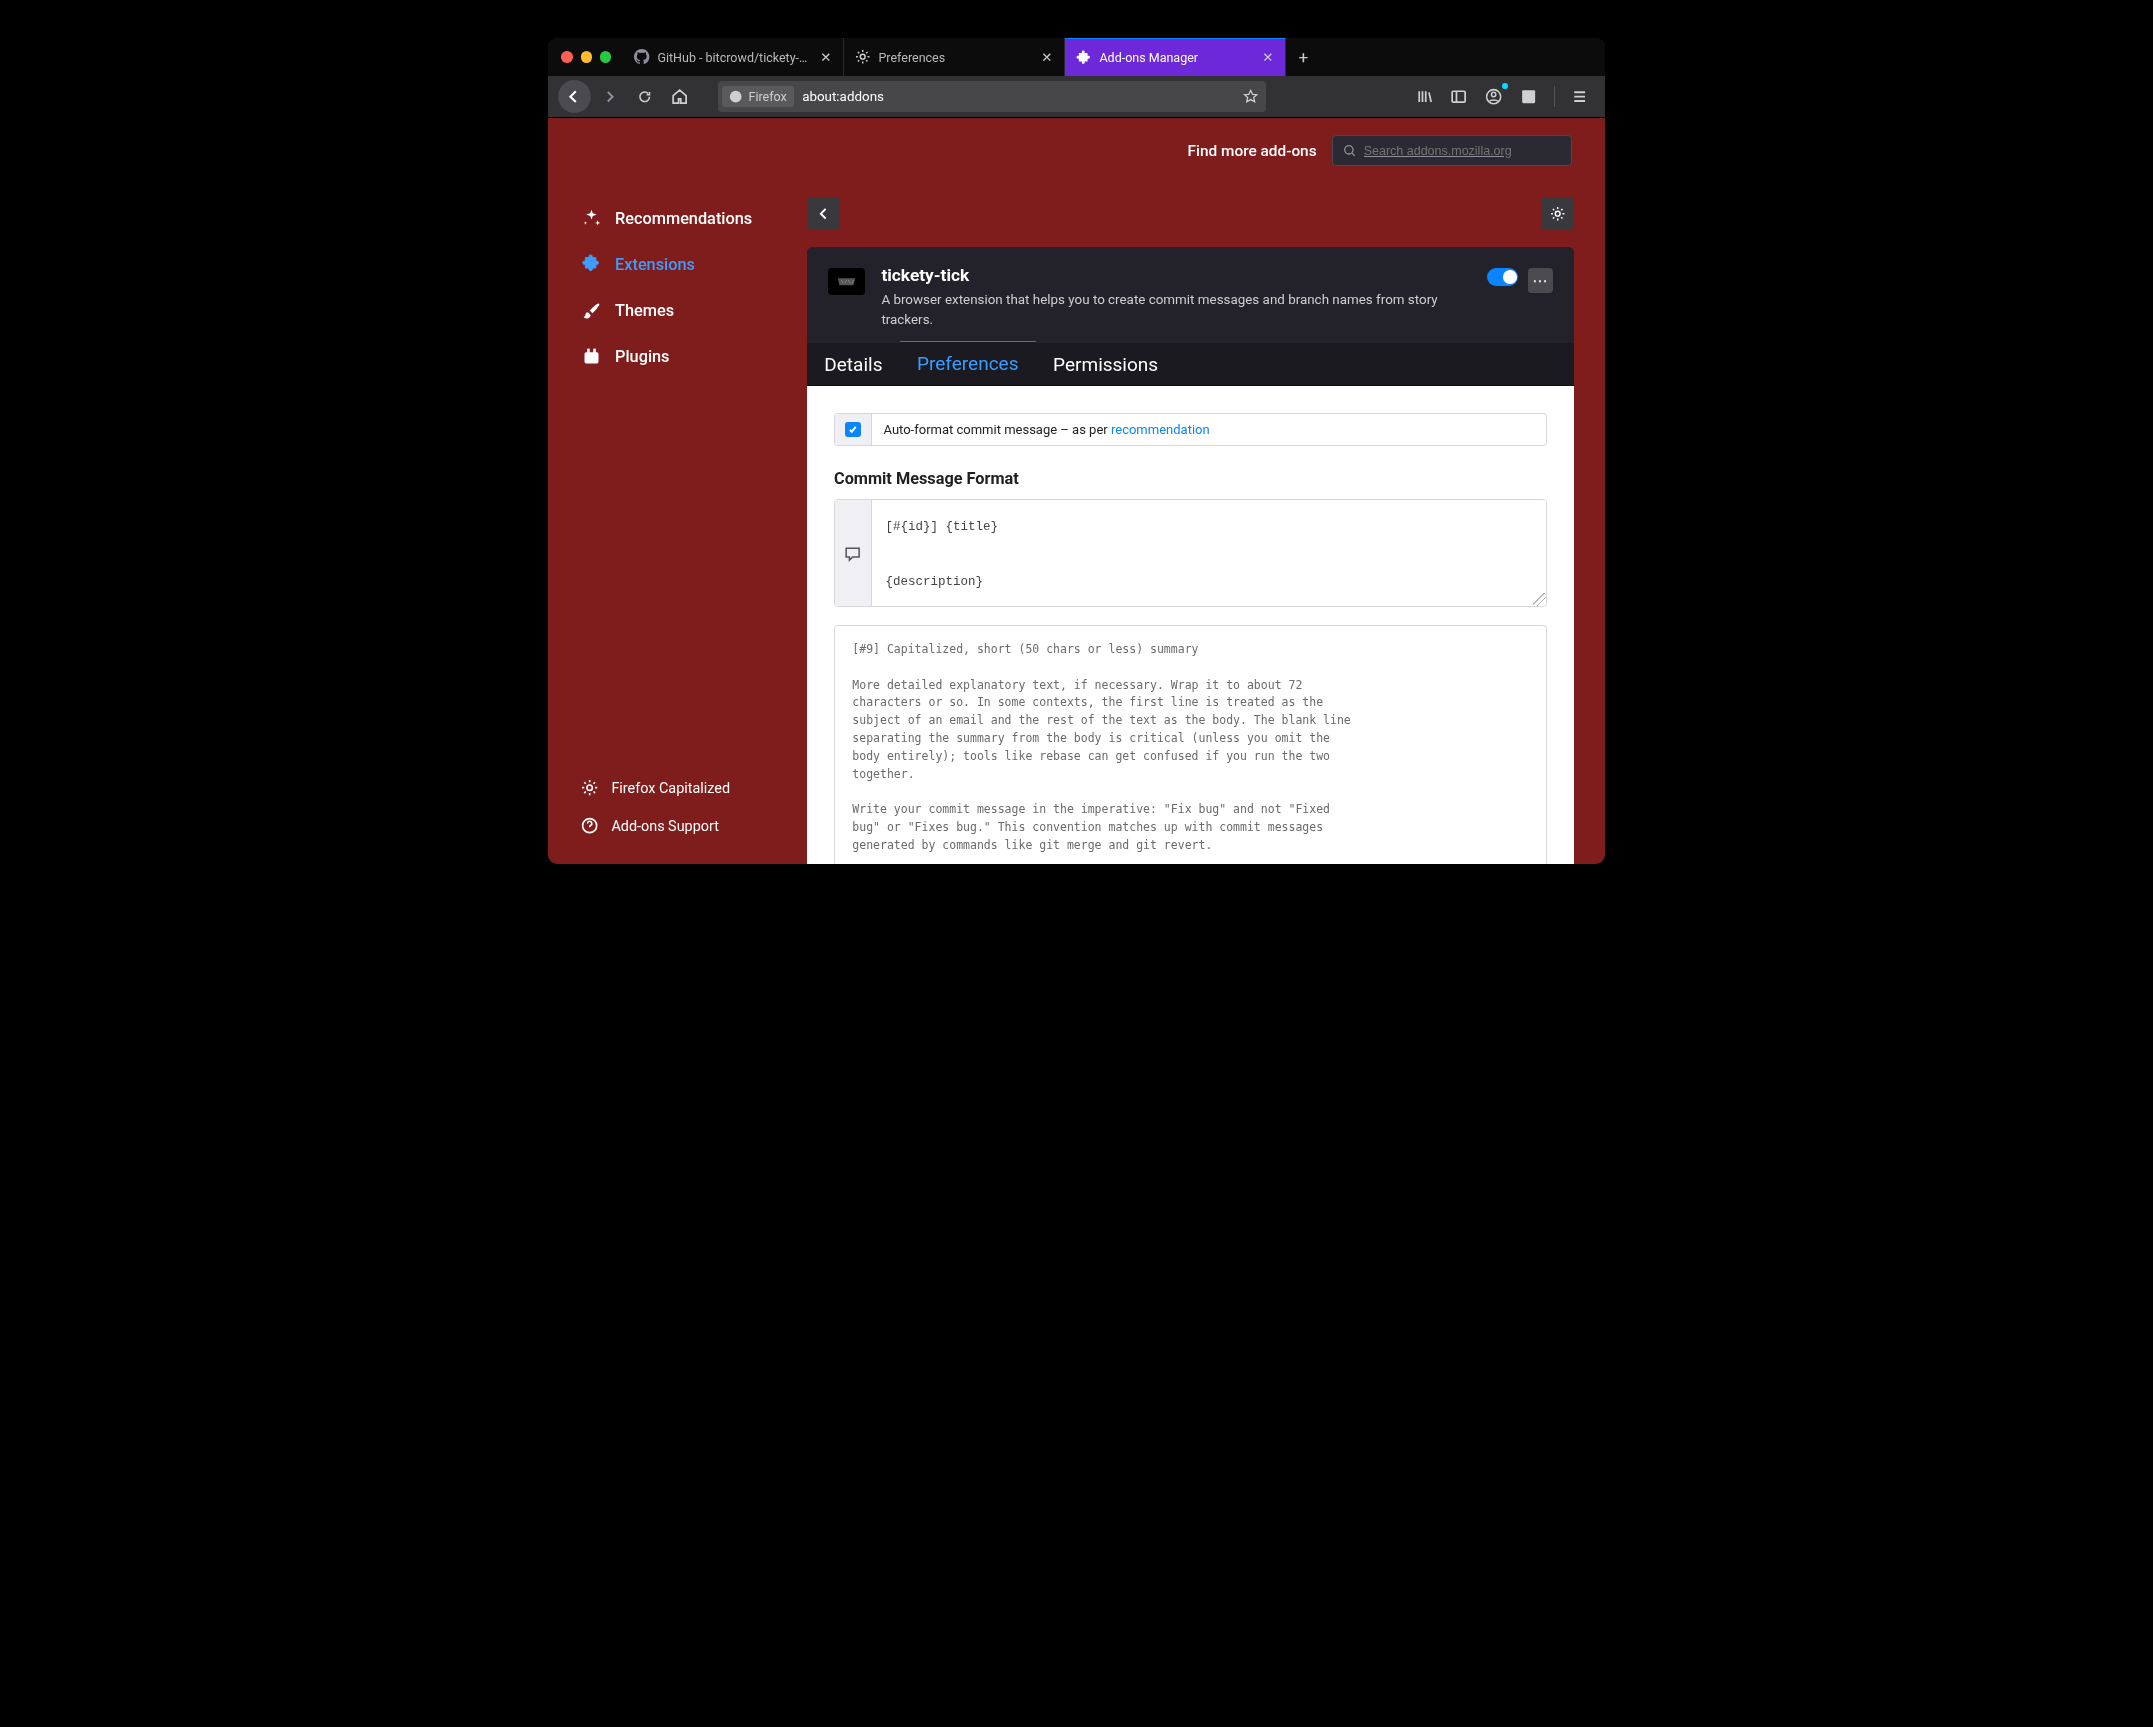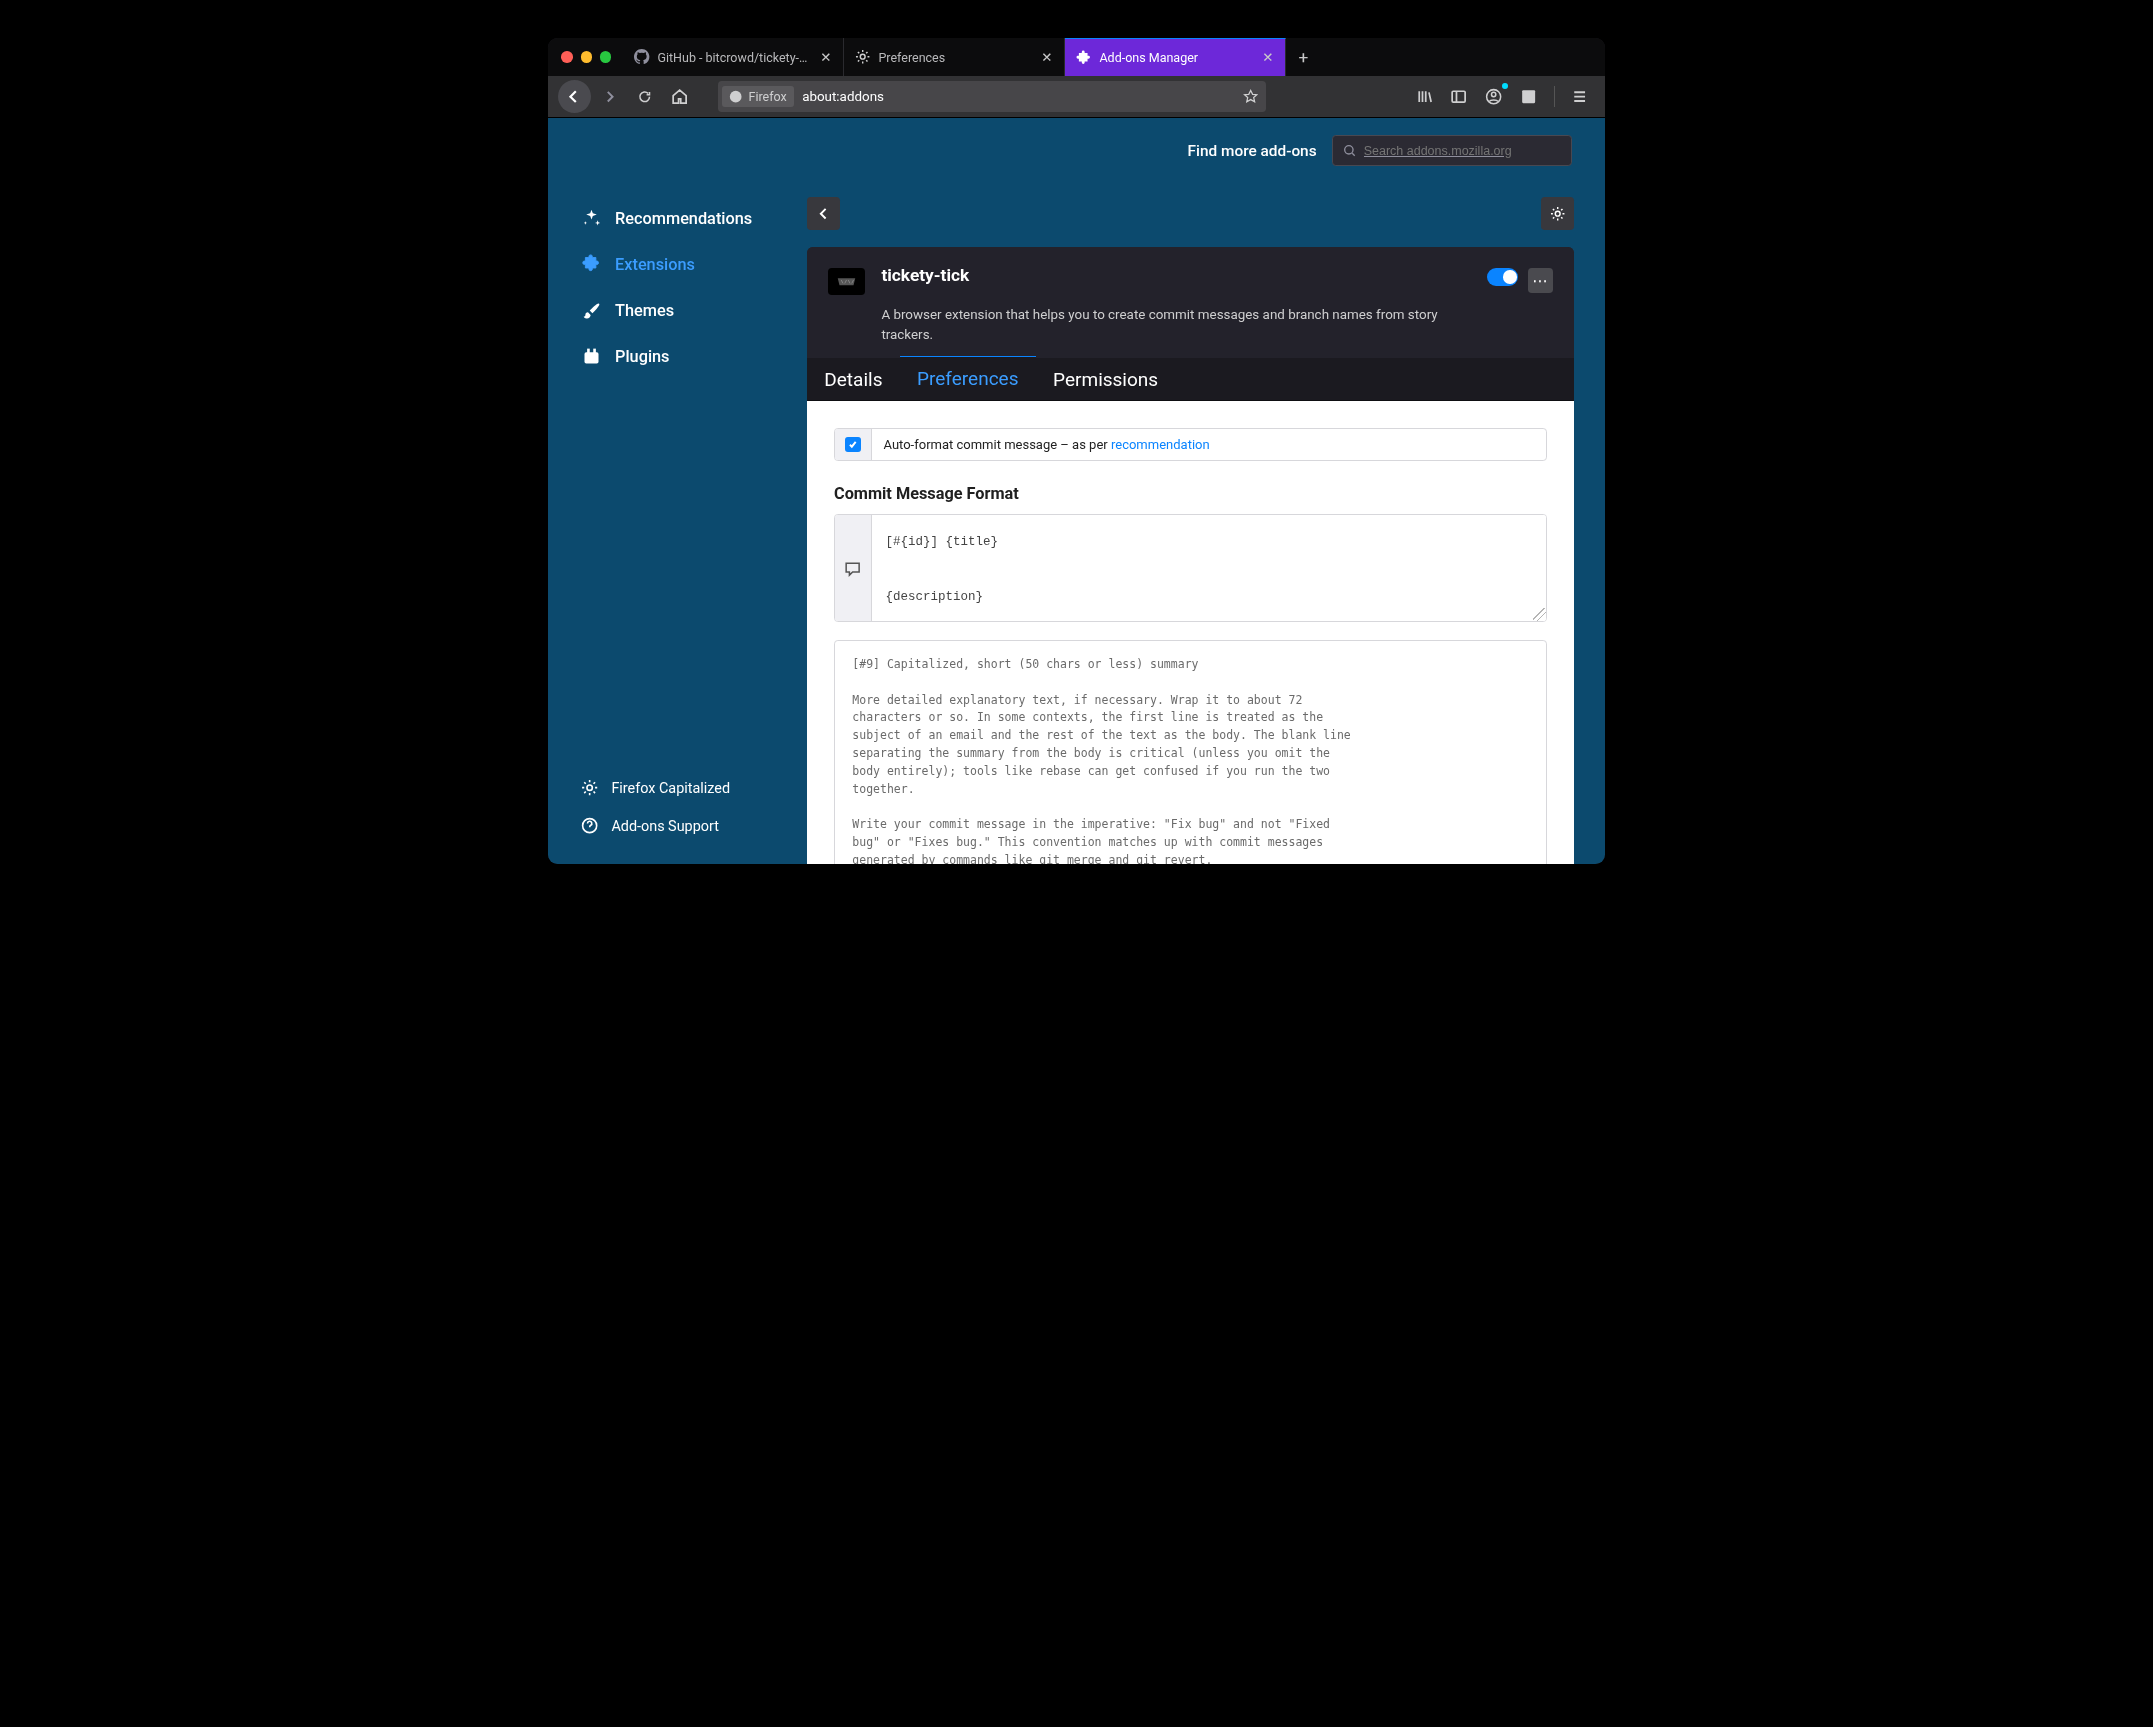--- a/index.html
+++ b/index.html
@@ -99,21 +99,21 @@
     border-radius:2.9px;
     font-size:12.5px;
   }
   .urlbar .addr { flex:1; color:#fff; }
   .urlbar .star { color:#cfcfd0; }
   .nav-right { margin-left:auto; display:flex; align-items:center; gap:3.8px; }
   .nav-right .nav-btn svg { width:17.3px; height:17.3px; }
   
   .content {
     flex:1;
-    background:#0c4a6e;
+    background:#7f1d1d;
     display:flex;
     overflow:hidden;
     position:relative;
   }
   .top-search {
     position:absolute;
     top:17.3px; right:33px;
     display:flex;
     align-items:center;
     gap:15.4px;
@@ -190,21 +190,21 @@
     display:flex;
     gap:13.4px;
   }
   .ext-icon-wrap { width:40px; display:flex; align-items:flex-start; padding-top:3.8px; }
   .ext-icon { width:37px; height:27px; background:#000; border-radius:3.8px; display:flex; align-items:center; justify-content:center; position:relative; }
   .ext-icon::before, .ext-icon::after {
     content:""; position:absolute; background:#000;
   }
   .ext-icon svg { width:21px; height:15.4px; }
   .ext-info { flex:1; }
-  .ext-name { font-size:17.3px; font-weight:700; color:#fff; margin-bottom:20px; }
+  .ext-name { font-size:17.3px; font-weight:700; color:#fff; margin-bottom:5px; }
   .ext-desc { font-size:13.4px; color:#cfcfd0; line-height:1.5; }
   .ext-controls { display:flex; align-items:flex-start; gap:9.6px; padding-top:3.8px; }
   .toggle {
     width:31px; height:17.3px; background:#0a84ff; border-radius:9.6px; position:relative; cursor:pointer;
   }
   .toggle::after {
     content:""; position:absolute; right:1.9px; top:1.9px; width:13.4px; height:13.4px; background:#fff; border-radius:50%;
   }
   .more-btn {
     width:25px; height:25px; background:#4a4a4f; border-radius:3.8px;

